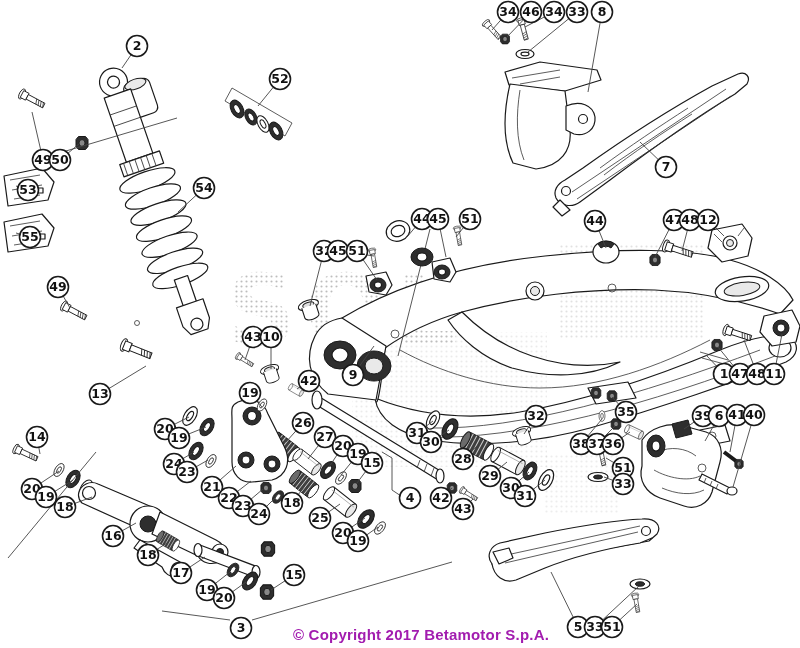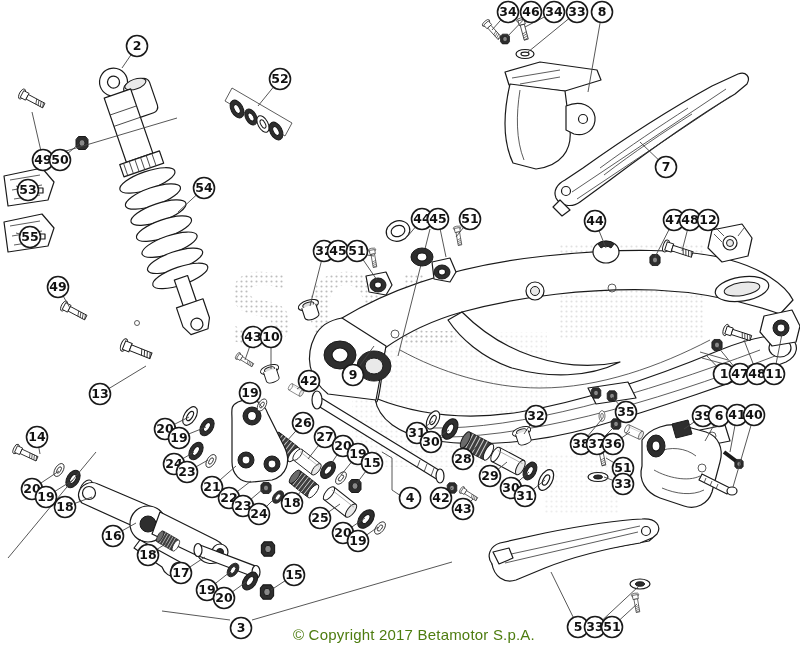--- a/index.html
+++ b/index.html
@@ -1,20 +1,20 @@
 <!DOCTYPE html>
 <html><head>
 <meta charset="utf-8">
 <style>
   html,body{margin:0;padding:0;background:#ffffff;}
   .stage{position:relative;width:800px;height:648px;background:#fff;overflow:hidden;
          font-family:"DejaVu Sans","Liberation Sans",sans-serif;}
   svg{position:absolute;left:0;top:0;}
-  .copyright{position:absolute;left:293px;top:626px;font-size:15px;font-weight:normal;
-             color:#4d7c0f;letter-spacing:.2px;font-family:"Liberation Sans",sans-serif;}
+  .copyright{position:absolute;left:293px;top:626px;font-size:15px;font-weight:bold;
+             color:#a21caf;letter-spacing:.2px;font-family:"Liberation Sans",sans-serif;}
   .part{stroke:#1a1a1a;stroke-width:1.2;fill:#fff;stroke-linejoin:round;stroke-linecap:round;}
   .detail{stroke:#333;stroke-width:.8;fill:none;}
   .dark{fill:#2e2e2e;stroke:#1a1a1a;stroke-width:1;}
   .lt{fill:#e9e9e9;stroke:#1a1a1a;stroke-width:1;}
   .leader{stroke:#444;stroke-width:.9;fill:none;}
   .callout-circle{fill:#fff;stroke:#1a1a1a;stroke-width:1.6;}
   .callout-num{font:bold 12.5px "DejaVu Sans","Liberation Sans",sans-serif;fill:#111;
                text-anchor:middle;}
 </style>
 </head>

